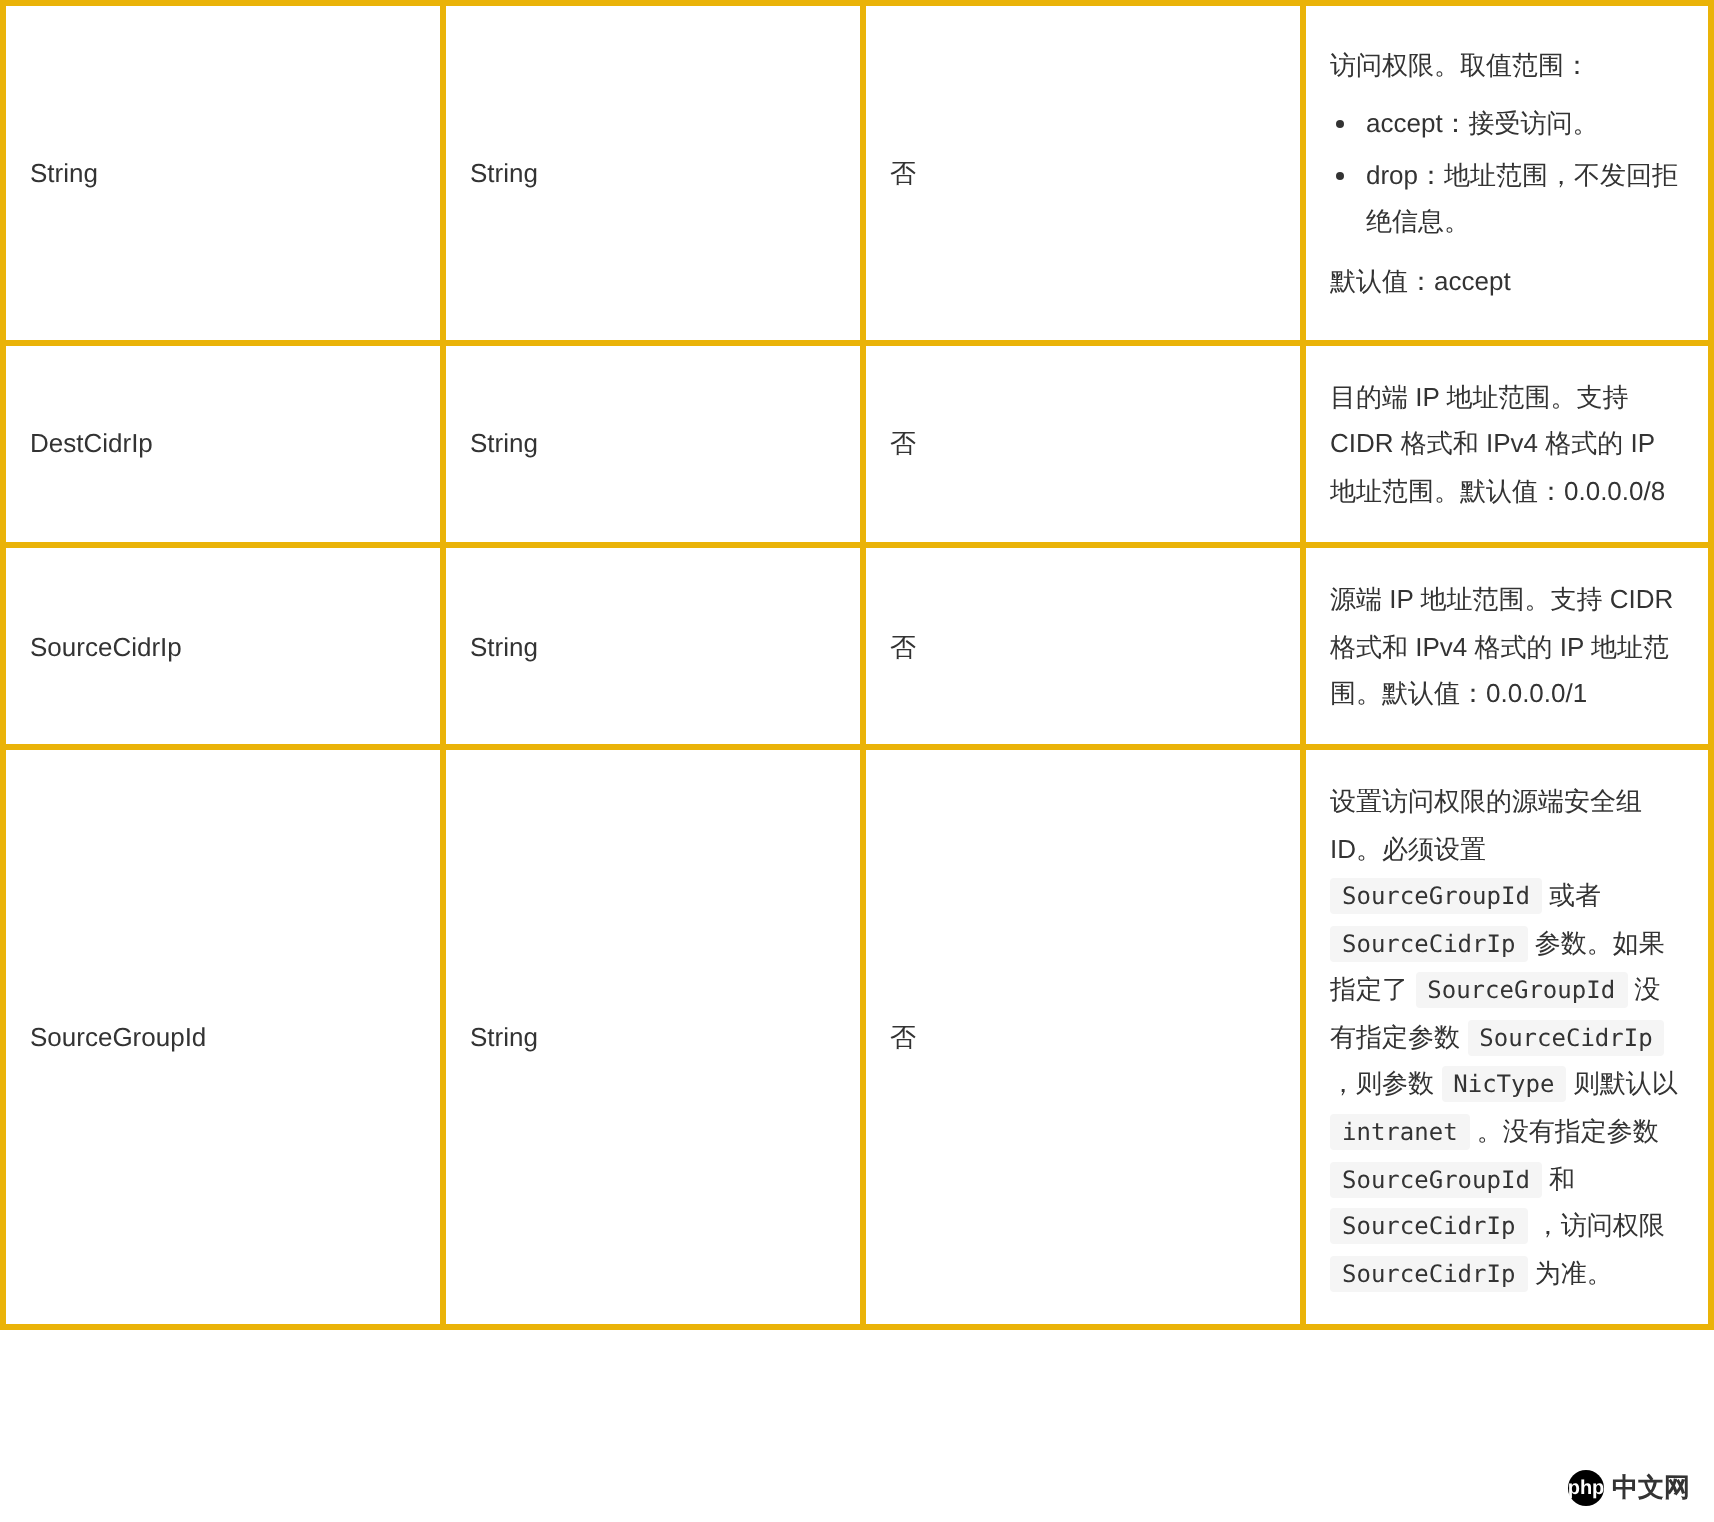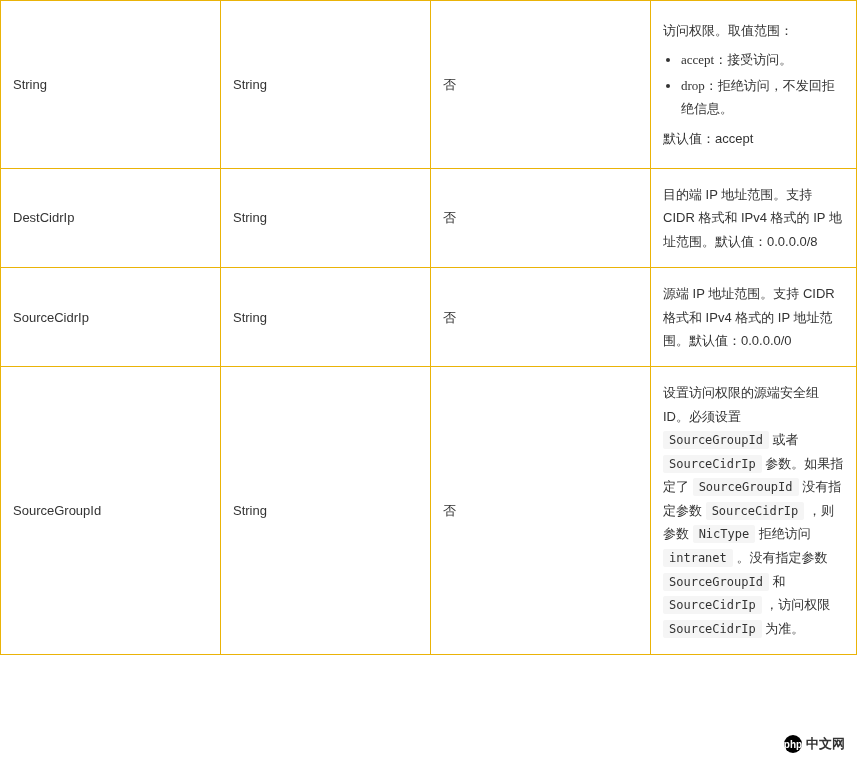--- a/index.html
+++ b/index.html
@@ -13,40 +13,39 @@
       color: #333;
       background: #fff;
       width: 857px;
     }
     table {
       width: 100%;
       border-collapse: collapse;
       table-layout: fixed;
     }
     td {
-      border: 1px solid #eab308;
+      border: 3px solid #eab308;
       padding: 14px 12px;
       vertical-align: middle;
       line-height: 1.8;
     }
     td.desc {
       vertical-align: top;
       padding: 14px 12px;
     }
     .col1 { width: 220px; }
     .col2 { width: 210px; }
     .col3 { width: 220px; }
     .col4 { width: auto; }
     ul {
       padding-left: 18px;
       margin: 6px 0;
     }
     li {
       margin: 2px 0;
-      font-family: Liberation Serif, serif;
     }
     p {
       margin: 4px 0;
     }
     code {
       font-family: Consolas, Menlo, monospace;
       background: #f5f5f5;
       padding: 2px 6px;
       border-radius: 2px;
       font-size: 12px;
@@ -91,56 +90,56 @@
   <tbody>
 
     <tr>
       <td>String</td>
       <td>String</td>
       <td>否</td>
       <td class="desc">
         <p>访问权限。取值范围：</p>
         <ul>
           <li>accept：接受访问。</li>
-          <li>drop：拒绝访问，不发回拒绝信息。</li>
+          <li>drop：地址范围，不发回拒绝信息。</li>
         </ul>
         <p>默认值：accept</p>
       </td>
     </tr>
 
     <tr>
       <td>DestCidrIp</td>
       <td>String</td>
       <td>否</td>
       <td class="desc">目的端 IP 地址范围。支持 CIDR 格式和 IPv4 格式的 IP 地址范围。默认值：0.0.0.0/8</td>
     </tr>
 
     <tr>
       <td>SourceCidrIp</td>
       <td>String</td>
       <td>否</td>
-      <td class="desc">源端 IP 地址范围。支持 CIDR 格式和 IPv4 格式的 IP 地址范围。默认值：0.0.0.0/0</td>
+      <td class="desc">源端 IP 地址范围。支持 CIDR 格式和 IPv4 格式的 IP 地址范围。默认值：0.0.0.0/1</td>
     </tr>
 
     <tr>
       <td>SourceGroupId</td>
       <td>String</td>
       <td>否</td>
       <td class="desc">
         <span>设置访问权限的源端安全组 ID。必须设置 </span>
         <code>SourceGroupId</code>
         <span> 或者 </span>
         <code>SourceCidrIp</code>
         <span> 参数。如果指定了 </span>
         <code>SourceGroupId</code>
         <span> 没有指定参数 </span>
         <code>SourceCidrIp</code>
         <span> ，则参数 </span>
         <code>NicType</code>
-        <span> 拒绝访问 </span>
+        <span> 则默认以 </span>
         <code>intranet</code>
         <span> 。没有指定参数 </span>
         <code>SourceGroupId</code>
         <span> 和 </span>
         <code>SourceCidrIp</code>
         <span> ，访问权限 </span>
         <code>SourceCidrIp</code>
         <span> 为准。</span>
       </td>
     </tr>

